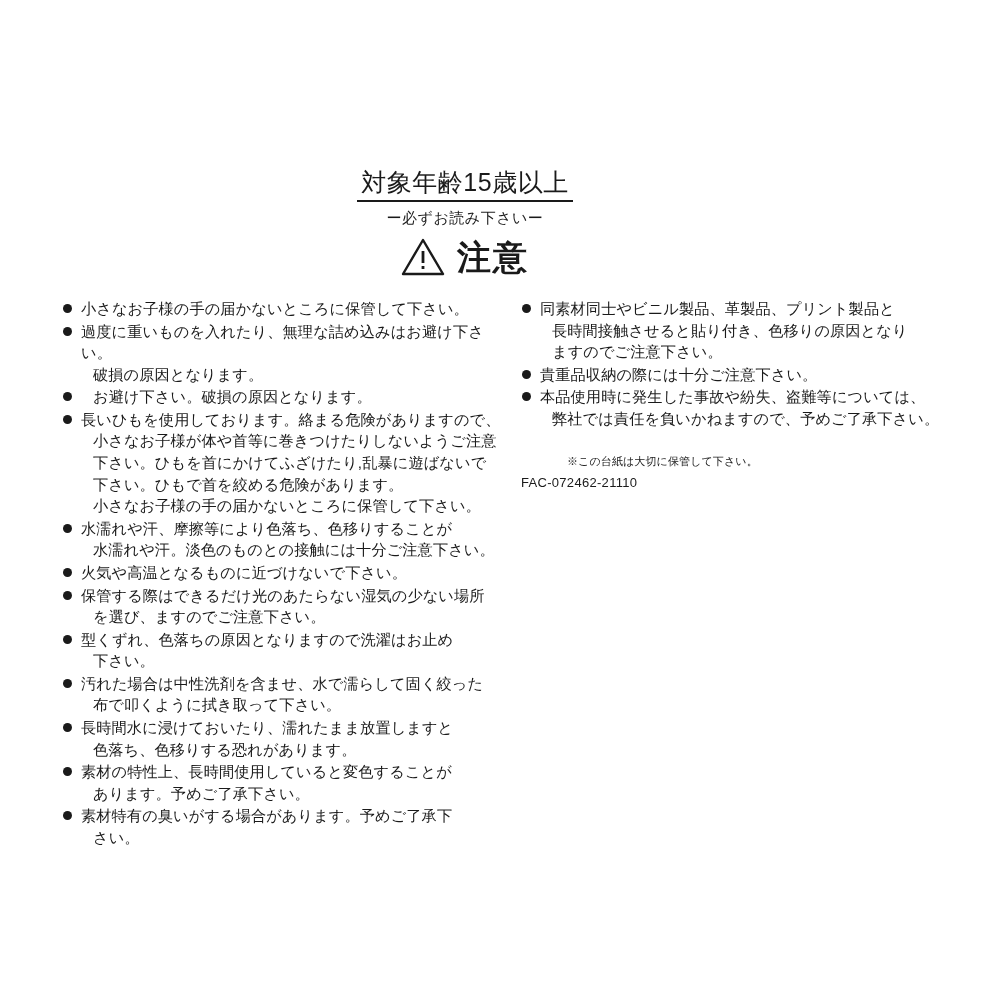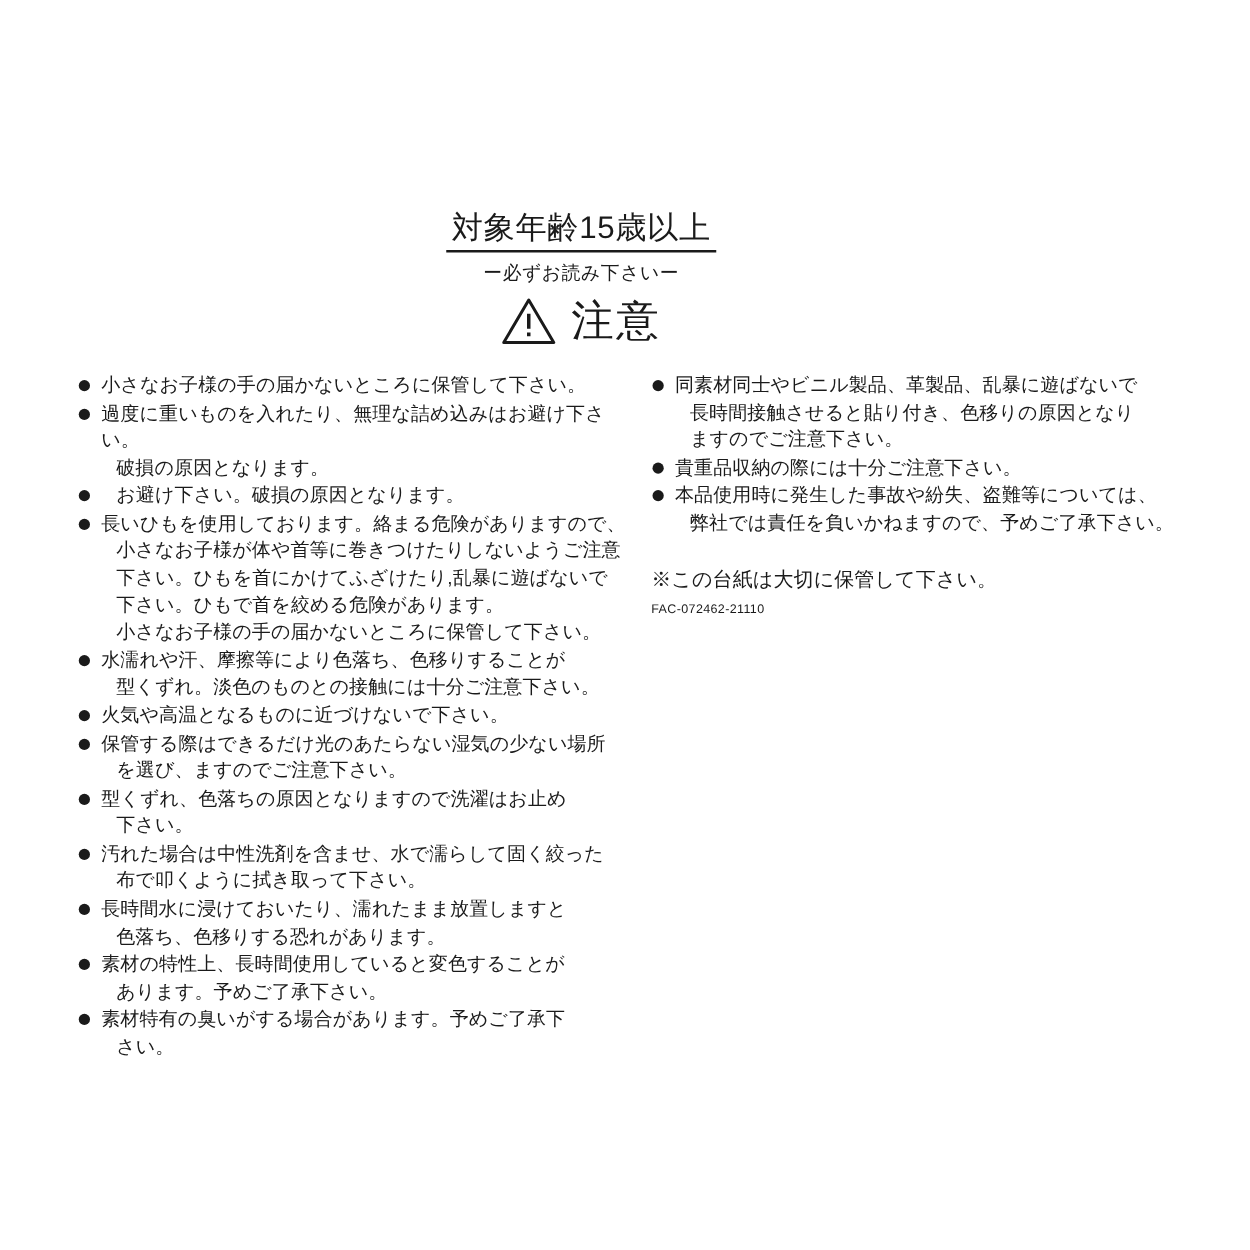--- a/index.html
+++ b/index.html
@@ -56,21 +56,21 @@
     gap: 12px;
     margin-left: -62px;
   }
   .warn-triangle {
     width: 44px;
     height: 40px;
     display: block;
   }
   .caution-word {
     font-size: 34px;
-    font-weight: 400;
+    font-weight: 700;
     letter-spacing: 2px;
     line-height: 1;
   }
 
   
   .columns {
     position: absolute;
     left: 0;
     top: 298px;
     width: 1000px;
@@ -109,27 +109,28 @@
     background: #1a1a1a;
     border-radius: 50%;
   }
   .sub-line {
     display: block;
     padding-left: 12px;
   }
 
   .note-block {
     margin-top: 24px;
-    font-size: 16px;
+    font-size: 11px;
     line-height: 1.5;
     letter-spacing: 0.1px;
+    margin-left: 46px;
   }
   .note-code {
     margin-top: 5px;
-    font-size: 10px;
+    font-size: 13px;
     letter-spacing: 0.3px;
   }
 </style>
 </head>
 <body>
 
 <div class="page">
 
   <div class="header">
     <div class="age-line">対象年齢15歳以上</div>
@@ -162,21 +163,21 @@
         </li>
         <li>
           <span>長いひもを使用しております。絡まる危険がありますので、</span>
           <span class="sub-line">小さなお子様が体や首等に巻きつけたりしないようご注意</span>
           <span class="sub-line">下さい。ひもを首にかけてふざけたり,乱暴に遊ばないで</span>
           <span class="sub-line">下さい。ひもで首を絞める危険があります。</span>
           <span class="sub-line">小さなお子様の手の届かないところに保管して下さい。</span>
         </li>
         <li>
           <span>水濡れや汗、摩擦等により色落ち、色移りすることが</span>
-          <span class="sub-line">型くずれ。淡色のものとの接触には十分ご注意下さい。</span>
+          <span class="sub-line">水濡れや汗。淡色のものとの接触には十分ご注意下さい。</span>
         </li>
         <li>
           <span>火気や高温となるものに近づけないで下さい。</span>
         </li>
         <li>
           <span>保管する際はできるだけ光のあたらない湿気の少ない場所</span>
           <span class="sub-line">を選び、ますのでご注意下さい。</span>
         </li>
         <li>
           <span>型くずれ、色落ちの原因となりますので洗濯はお止め</span>
@@ -197,21 +198,21 @@
         <li>
           <span>素材特有の臭いがする場合があります。予めご了承下</span>
           <span class="sub-line">さい。</span>
         </li>
       </ul>
     </div>
 
     <div class="col-right">
       <ul class="bullets">
         <li>
-          <span>同素材同士やビニル製品、革製品、乱暴に遊ばないで</span>
+          <span>同素材同士やビニル製品、革製品、プリント製品と</span>
           <span class="sub-line">長時間接触させると貼り付き、色移りの原因となり</span>
           <span class="sub-line">ますのでご注意下さい。</span>
         </li>
         <li>
           <span>貴重品収納の際には十分ご注意下さい。</span>
         </li>
         <li>
           <span>本品使用時に発生した事故や紛失、盗難等については、</span>
           <span class="sub-line">弊社では責任を負いかねますので、予めご了承下さい。</span>
         </li>

